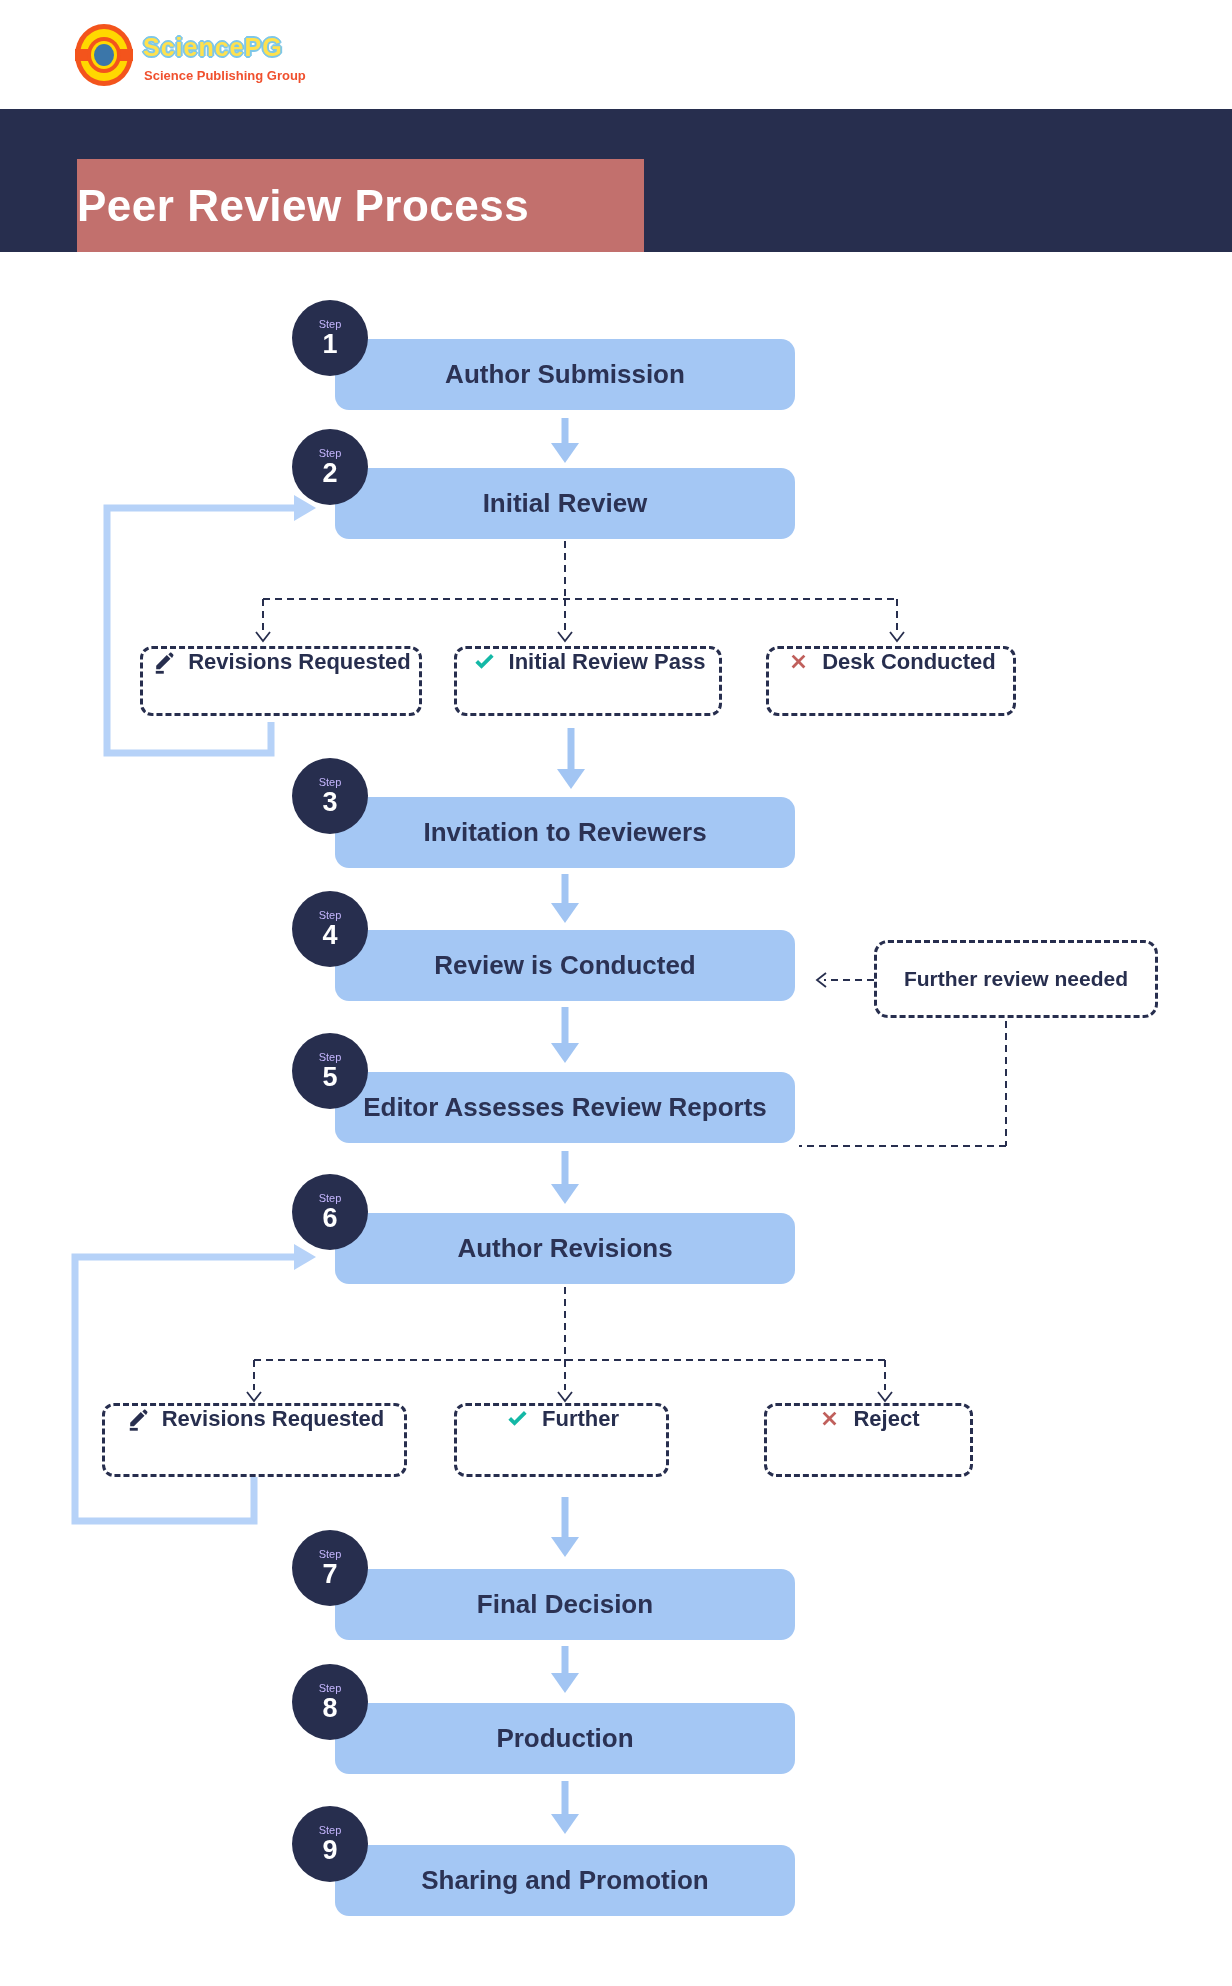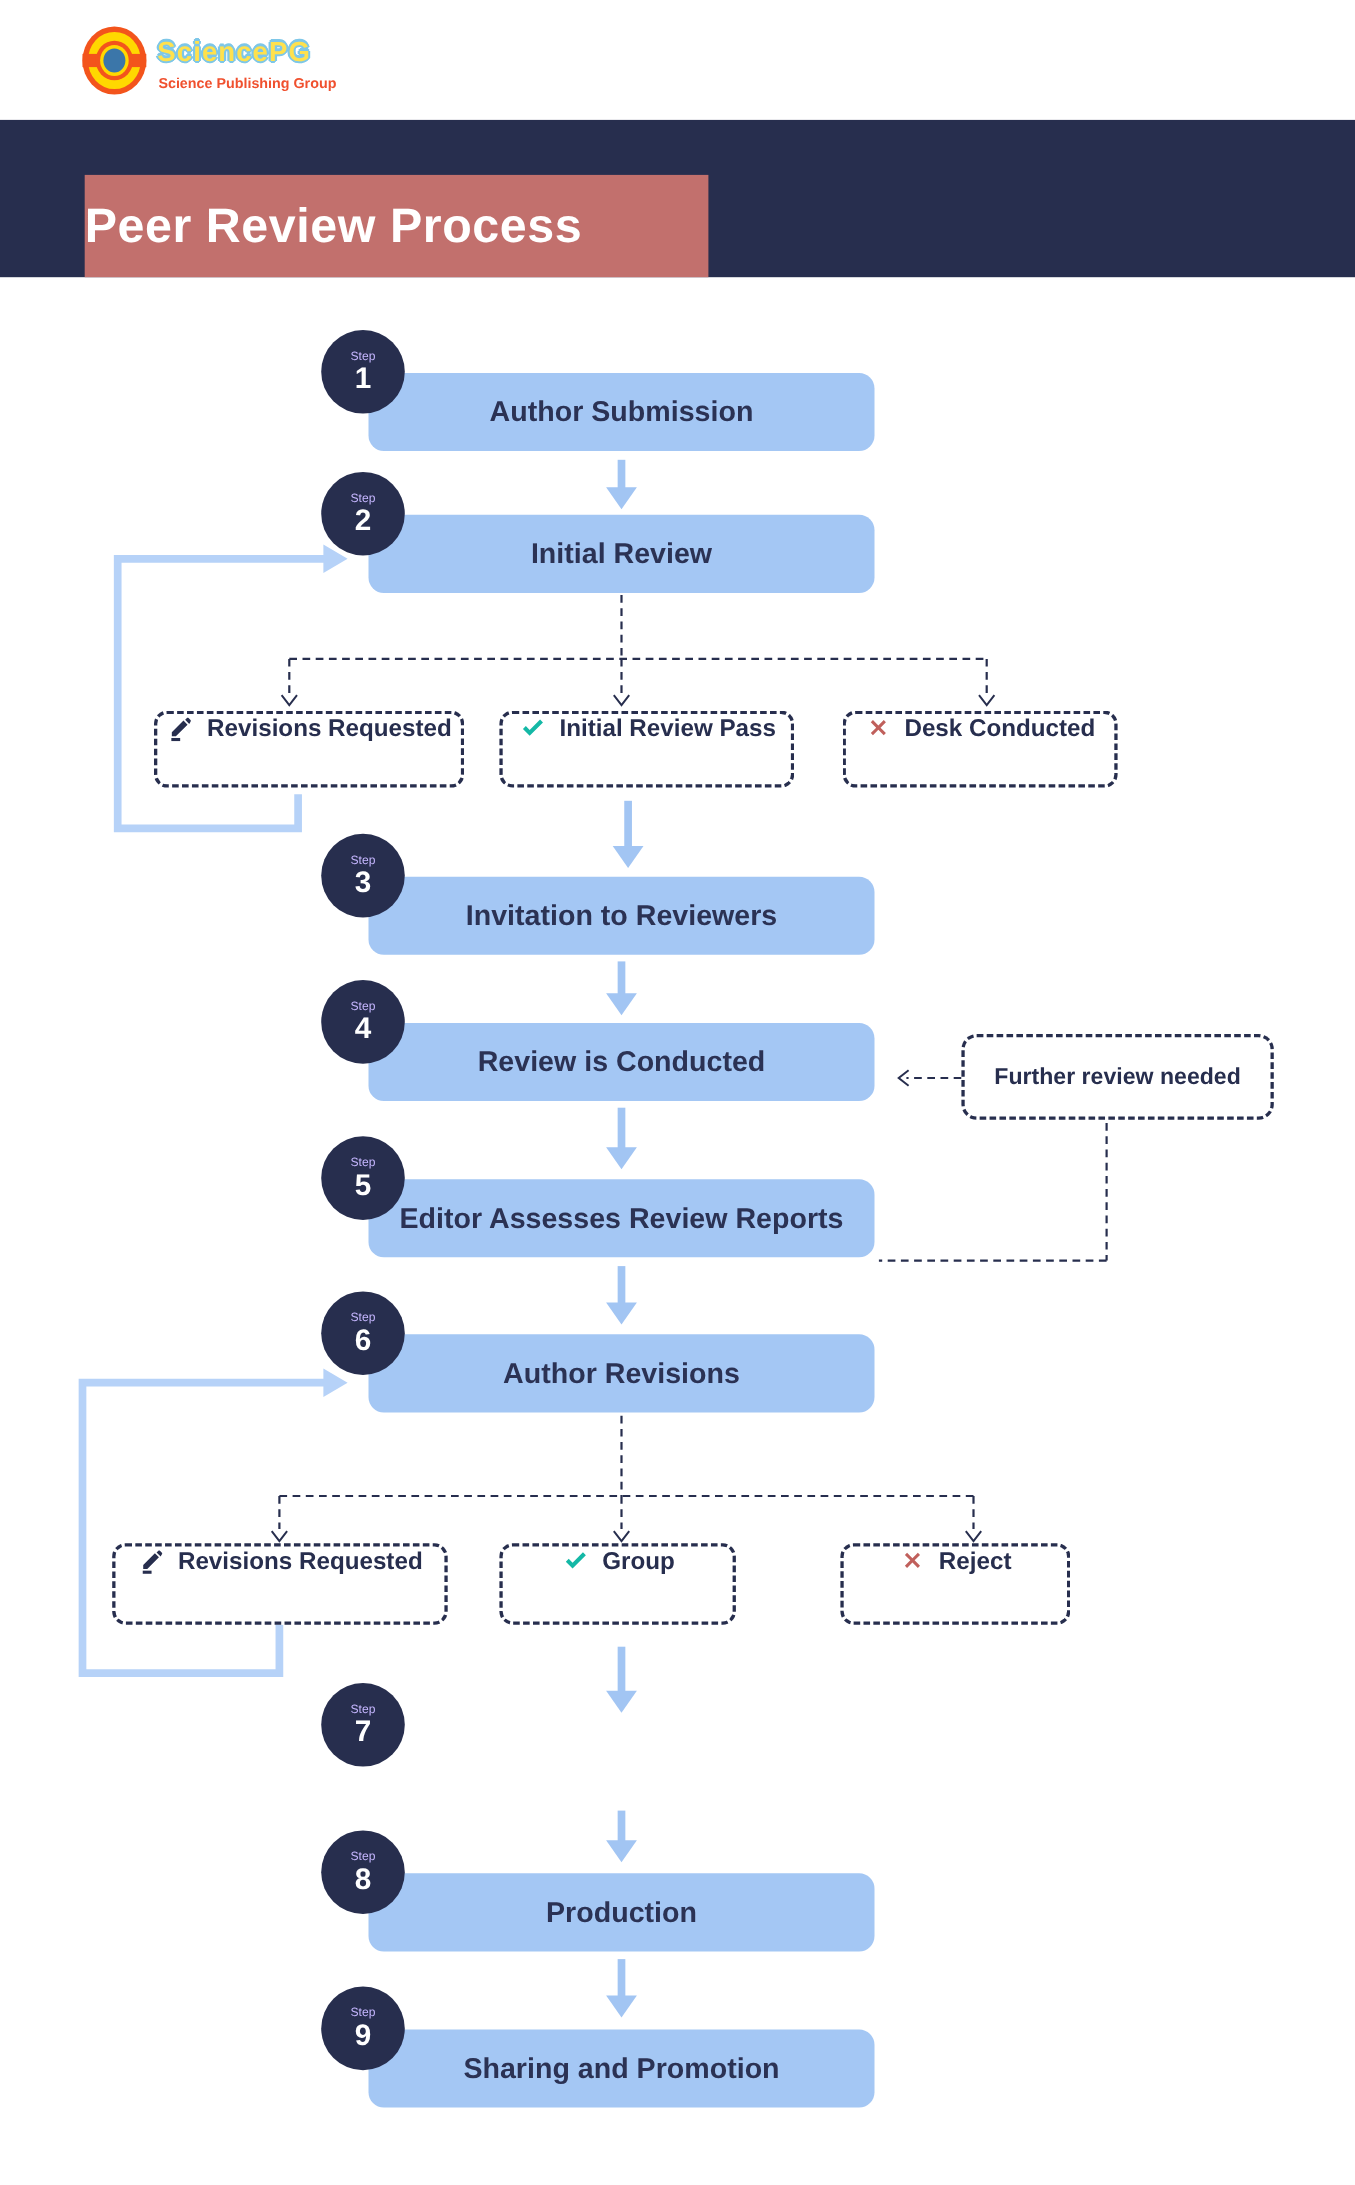--- a/index.html
+++ b/index.html
@@ -139,20 +139,23 @@
     </div>
   <div class="stepbox" style="top:930px">
       <span>Review is Conducted</span>
     </div>
   <div class="stepbox" style="top:1072px">
       <span>Editor Assesses Review Reports</span>
     </div>
   <div class="stepbox" style="top:1213px">
       <span>Author Revisions</span>
     </div>
+  <div class="stepbox" style="top:1569px">
+      <span>Final Decision</span>
+    </div>
   <div class="stepbox" style="top:1703px">
       <span>Production</span>
     </div>
   <div class="stepbox" style="top:1845px">
       <span>Sharing and Promotion</span>
     </div>
 
   <div class="badge" style="top:300px">
       <span class="w">Step</span>
       <span class="n">1</span>
@@ -218,21 +221,21 @@
     <svg width="26" height="26" viewBox="0 0 24 24">
       <path fill="#272e4e" d="M4.8 15.4V18.8h3.4L18 9 14.6 5.6 4.8 15.4zM20.5 6.5c.37-.37.37-.97 0-1.34L18.84 3.5c-.37-.37-.97-.37-1.34 0l-1.5 1.5L19.4 8.4l1.1-1.9z"></path>
       <rect fill="#272e4e" x="4.4" y="20.2" width="7.4" height="2.6"></rect>
     </svg>
     <span>Revisions Requested</span>
   </div>
   <div class="dbox" style="left:454px;top:1403px;width:215px;height:74px">
     <svg width="27" height="27" viewBox="0 0 24 24">
       <path fill="#14b8a6" d="M9.35 17.65L3.9 12.2l2.35-2.35 3.1 3.1L17.75 4.55 20.1 6.9z"></path>
     </svg>
-    <span>Group</span>
+    <span>Further</span>
   </div>
   <div class="dbox" style="left:764px;top:1403px;width:209px;height:74px">
     <svg width="25" height="25" viewBox="0 0 24 24">
       <path fill="#c0605c" d="M5.4 7.3 7.3 5.4 12 10.1 16.7 5.4 18.6 7.3 13.9 12 18.6 16.7 16.7 18.6 12 13.9 7.3 18.6 5.4 16.7 10.1 12z"></path>
     </svg>
     <span>Reject</span>
   </div>
 
 </div>
 

